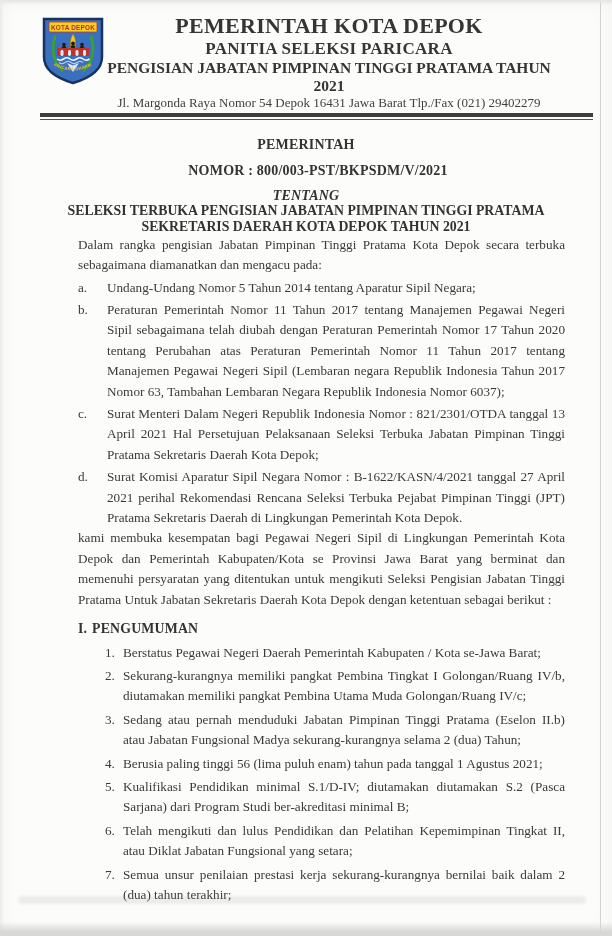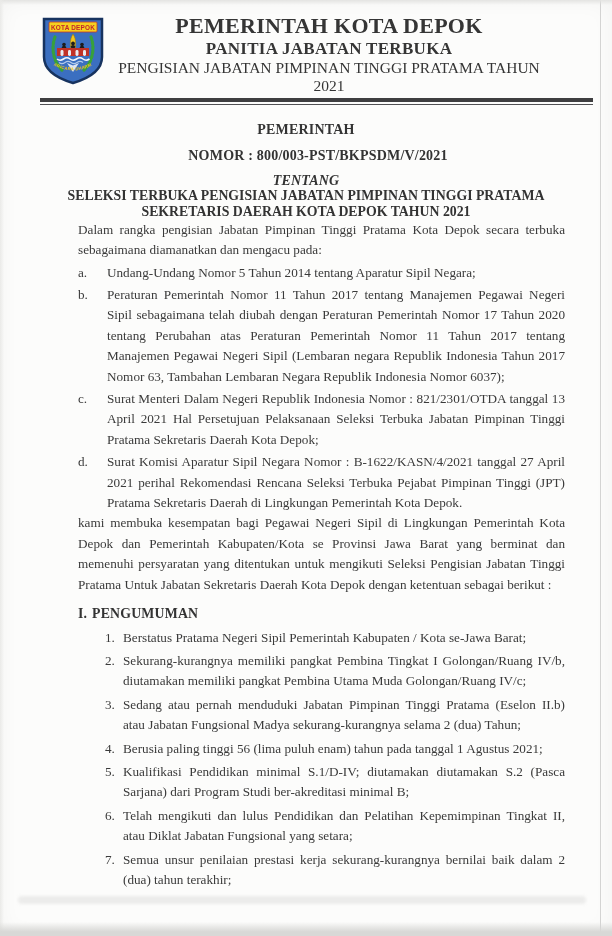--- a/index.html
+++ b/index.html
@@ -8,21 +8,21 @@
     background:#fcfcfb; color:#3a3a3a;
     font-family:"Liberation Serif","DejaVu Serif",serif;
     box-shadow: inset 0 0 22px rgba(0,0,0,0.045);
   }
   
   .letterhead { position:relative; padding-top:12px; }
   .seal { position:absolute; left:40px; top:13px; width:66px; height:72px; }
   .lh-lines { margin:0 58px 0 104px; text-align:center; color:#353535; }
   .lh-agency   { font-size:22px;   font-weight:700; line-height:27px; letter-spacing:0.3px; }
   .lh-committee{ font-size:17px;   font-weight:700; line-height:20px; letter-spacing:0.3px; }
-  .lh-program  { font-size:15.5px; font-weight:400; line-height:18px; }
+  .lh-program  { font-size:15.5px; font-weight:700; line-height:18px; }
   .lh-address  { font-size:13px;   line-height:15px; color:#414141; }
   .rule-wrap { margin:3px 19px 0 40px; }
   .rule-thick { height:3.5px; background:#3e3e40; }
   .rule-thin  { height:1.3px; background:#515154; margin-top:2px; }
   
   .doc-head { margin-top:17px; text-align:center; color:#333333; }
   .h-announce,.h-number,.h-about { font-weight:700; font-size:14px; line-height:15px; letter-spacing:0.2px; }
   .h-announce { margin-bottom:11px; }
   .h-number   { margin-bottom:10px;padding-left:24px; }
   .h-about    { margin-bottom:0;font-style:italic; }
@@ -82,22 +82,23 @@
       <path d="M17 46 q3 2.4 6.5 0 t6.5 0 t6.5 0 t6.5 0 t6.5 0" fill="none" stroke="#ffffff" stroke-width="1.6" opacity="0.95"></path>
       <path d="M19 49.5 q3 2.2 6 0 t6 0 t6 0 t6 0" fill="none" stroke="#cfe0f5" stroke-width="1.2" opacity="0.8"></path>
       <path d="M27 50 L33 59 L39 50 L33 52.5 Z" fill="#eef2f8" opacity="0.9"></path>
       <text font-size="4.3" font-weight="bold" fill="#f3c71e" style="font-family:'Liberation Sans',sans-serif; letter-spacing:0.25px;">
         <textPath href="#mottoArc" startOffset="50%" text-anchor="middle">PARICARA DHARMA</textPath>
       </text>
     </svg>
 
     <div class="lh-lines">
       <div class="lh-agency">PEMERINTAH KOTA DEPOK</div>
-      <div class="lh-committee">PANITIA JABATAN TERBUKA</div>
+      <div class="lh-committee">PANITIA SELEKSI PARICARA</div>
       <div class="lh-program">PENGISIAN JABATAN PIMPINAN TINGGI PRATAMA TAHUN 2021</div>
+      <div class="lh-address">Jl. Margonda Raya Nomor 54 Depok 16431 Jawa Barat Tlp./Fax (021) 29402279</div>
     </div>
 
     <div class="rule-wrap">
       <div class="rule-thick"></div>
       <div class="rule-thin"></div>
     </div>
   </div>
 
   <div class="doc-head">
     <div class="h-announce">PEMERINTAH</div>
@@ -132,21 +133,21 @@
     <p class="closing">kami membuka kesempatan bagi Pegawai Negeri Sipil di Lingkungan Pemerintah Kota Depok dan Pemerintah Kabupaten/Kota se Provinsi Jawa Barat yang berminat dan memenuhi persyaratan yang ditentukan untuk mengikuti Seleksi Pengisian Jabatan Tinggi Pratama Untuk Jabatan Sekretaris Daerah Kota Depok dengan ketentuan sebagai berikut :</p>
 
     <div class="section-head">
       <span class="marker">I.</span>
       <span class="title">PENGUMUMAN</span>
     </div>
 
     <div class="list-num">
       <div class="li">
         <span class="marker">1.</span>
-        <span class="text">Berstatus Pratama Negeri Sipil Pemerintah Kabupaten / Kota se-Jawa Barat;</span>
+        <span class="text">Berstatus Pegawai Negeri Daerah Pemerintah Kabupaten / Kota se-Jawa Barat;</span>
       </div>
       <div class="li">
         <span class="marker">2.</span>
         <span class="text">Sekurang-kurangnya memiliki pangkat Pembina Tingkat I Golongan/Ruang IV/b, diutamakan memiliki pangkat Pembina Utama Muda Golongan/Ruang IV/c;</span>
       </div>
       <div class="li">
         <span class="marker">3.</span>
         <span class="text">Sedang atau pernah menduduki Jabatan Pimpinan Tinggi Pratama (Eselon II.b) atau Jabatan Fungsional Madya sekurang-kurangnya selama 2 (dua) Tahun;</span>
       </div>
       <div class="li">

